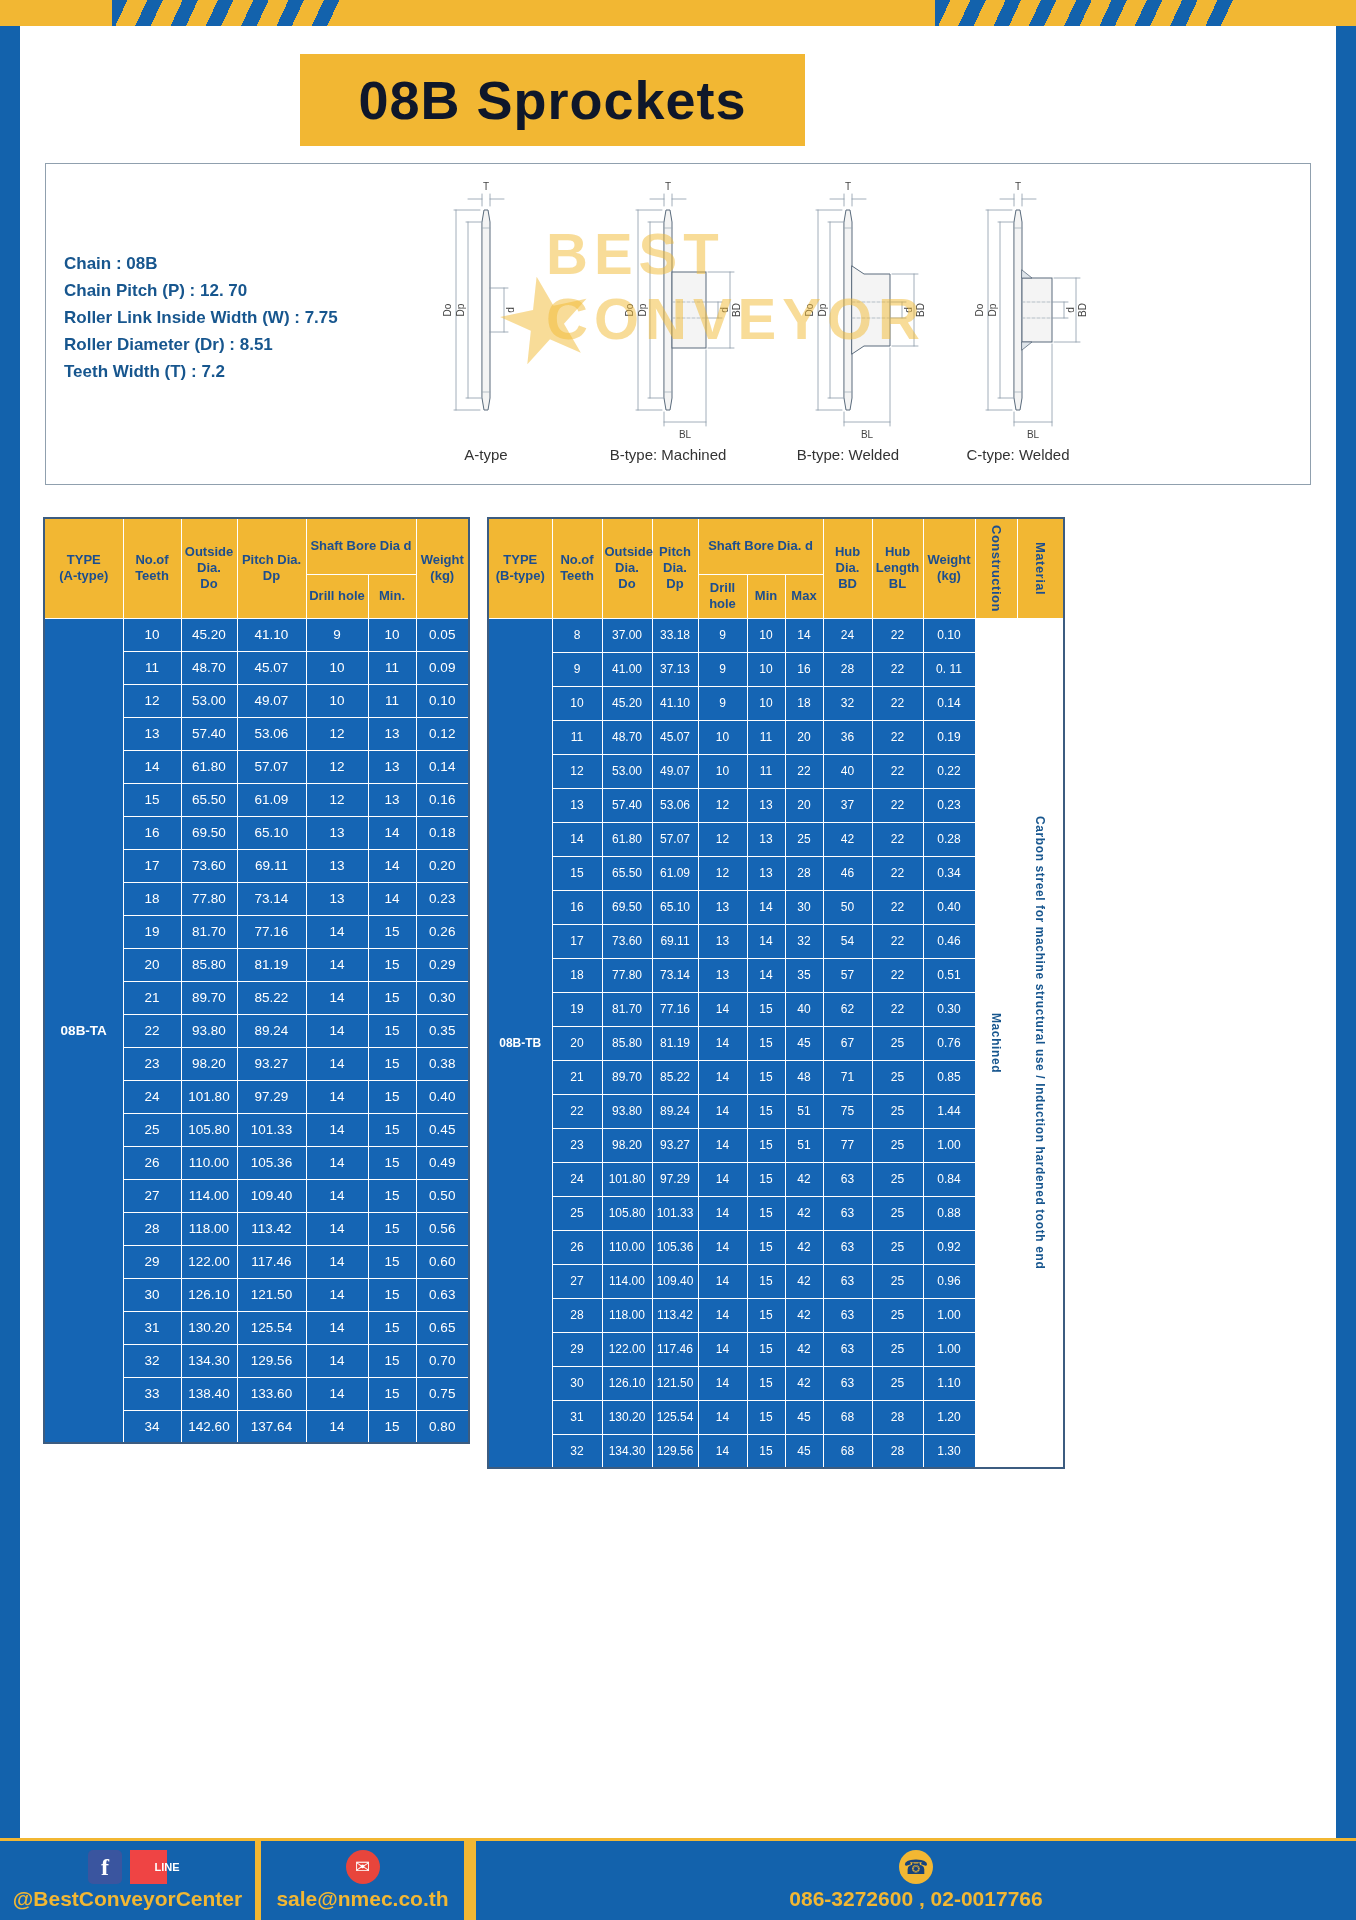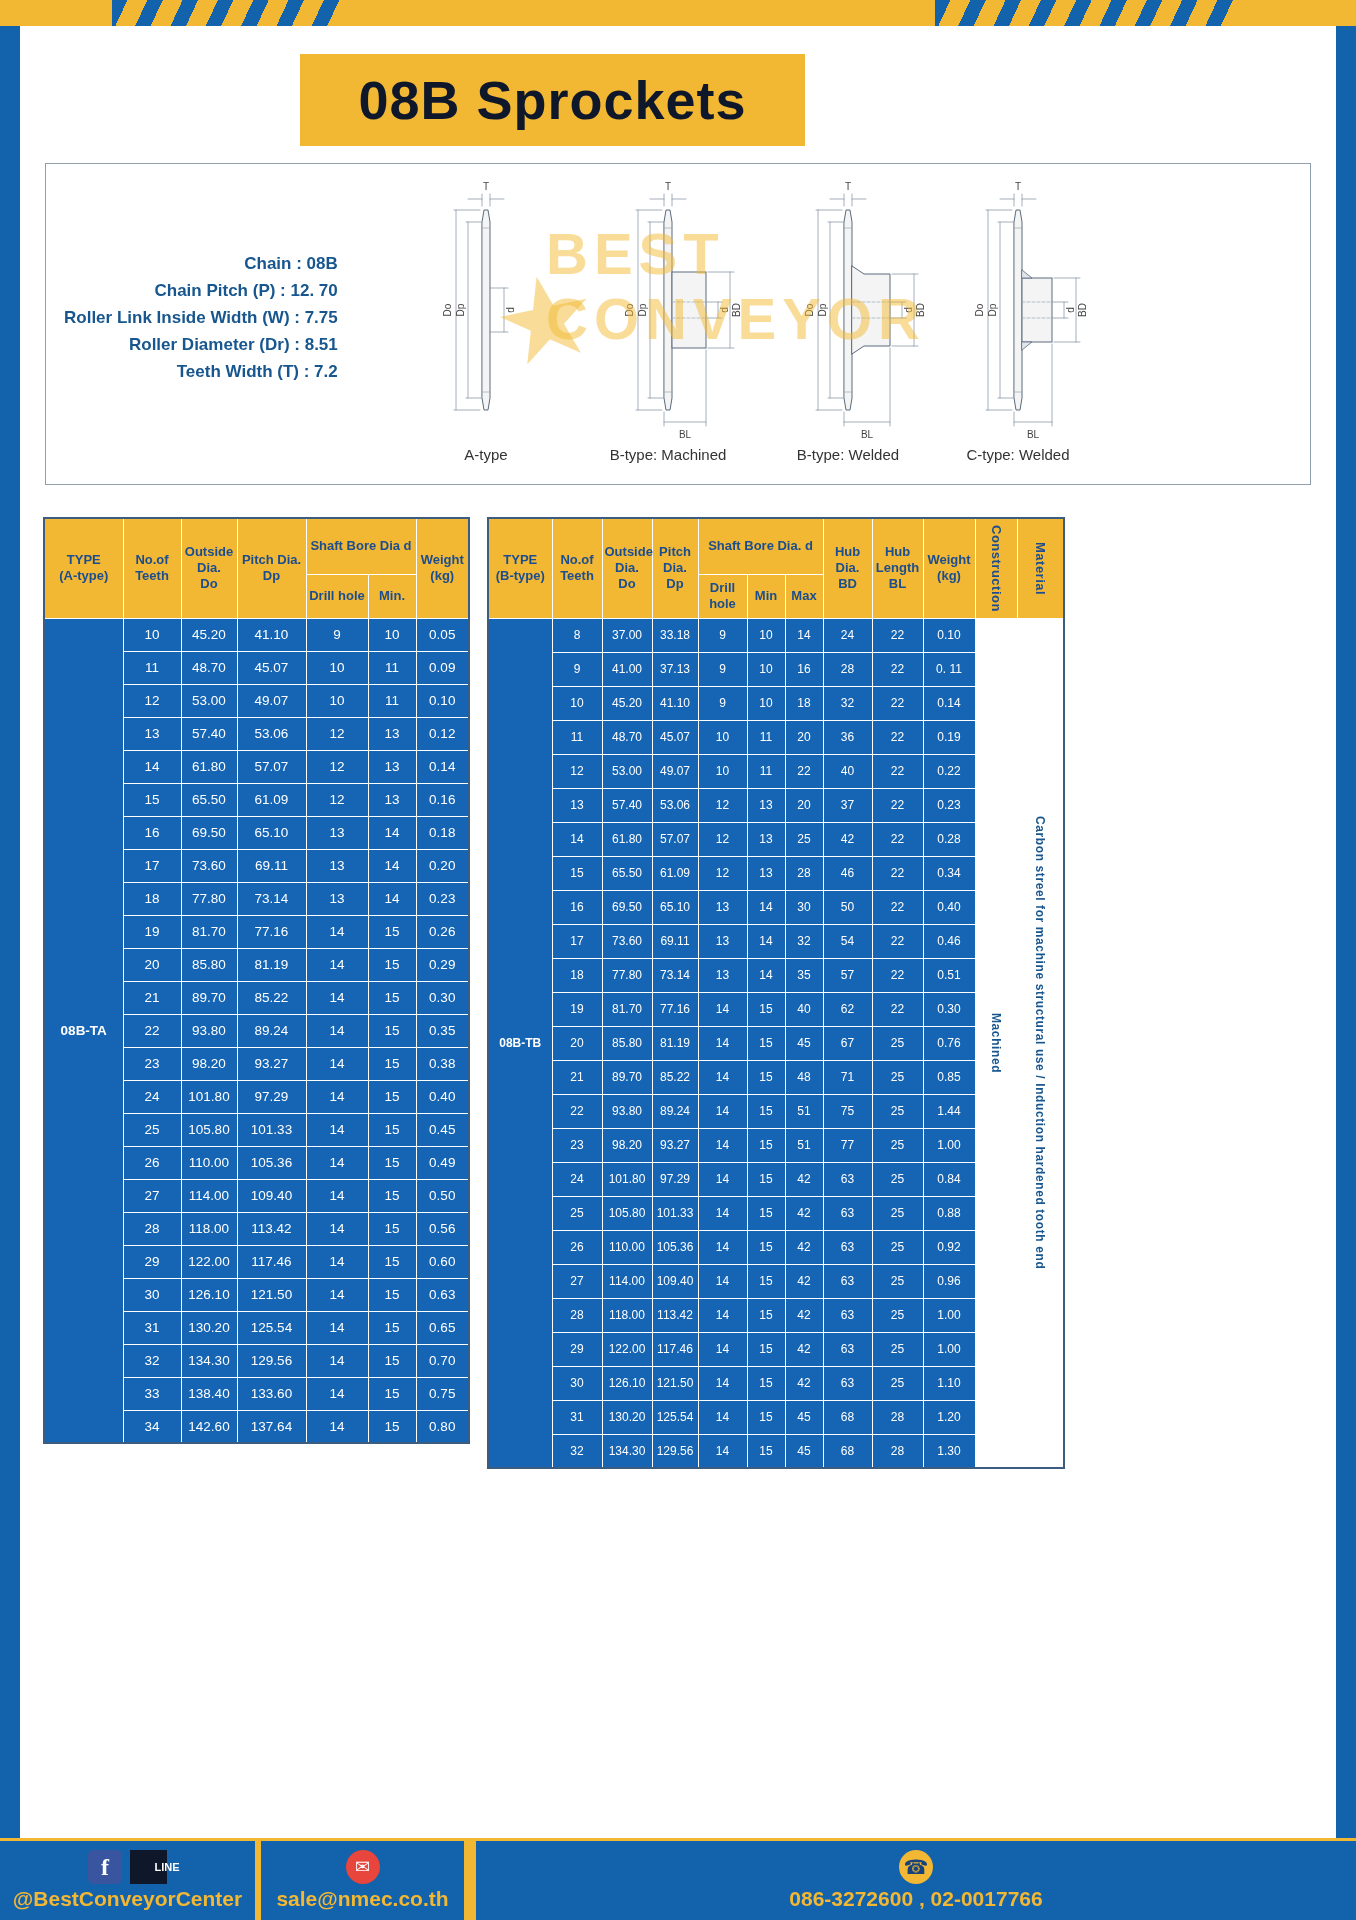--- a/index.html
+++ b/index.html
@@ -20,21 +20,21 @@
   .white-page { position:absolute; left:20px; top:26px; width:1316px; height:1812px; background:#ffffff; }
 
   .title-banner { position:absolute; left:280px; top:28px; width:505px; height:92px;
     background:#f2b733; display:flex; align-items:center; justify-content:center; }
   .title-banner h1 { font-size:54px; font-weight:bold; color:#0f172a; letter-spacing:1px; }
 
   
   .diagram-box { position:absolute; left:25px; top:137px; width:1266px; height:322px;
     background:#fff; border:1px solid #90a0ae; }
   .specs { position:absolute; left:18px; top:86px; }
-  .spec-line { font-size:17px; font-weight:bold; color:#17568e; line-height:27px; white-space:nowrap;text-align:right; }
+  .spec-line { font-size:17px; font-weight:bold; color:#17568e; line-height:27px; white-space:nowrap; }
   .drawings { position:absolute; left:350px; top:6px; }
   .drawings text { font-family:"Liberation Sans", sans-serif; }
   .watermark { position:absolute; left:500px; top:58px; width:430px; text-align:left;
     color:rgba(242,185,50,0.5); font-weight:bold; pointer-events:none; }
   .watermark div { font-size:58px; line-height:1.12; letter-spacing:6px; }
   .wm-star { position:absolute; left:448px; top:88px; font-size:115px;
     color:rgba(242,185,50,0.5); transform:rotate(-12deg); pointer-events:none; }
 
   
   .data-table { position:absolute; border-collapse:collapse; table-layout:fixed; border:2px solid #3c5c80; }
@@ -58,21 +58,21 @@
   .footer { position:absolute; left:0; bottom:0; width:1356px; height:82px;
     background:#1362ac; display:flex; border-top:3px solid #f2b733; }
   .f-sec { display:flex; flex-direction:column; align-items:center; justify-content:center; gap:3px; }
   .f-sec1 { width:255px; } .f-sec2 { width:203px; } .f-sec3 { width:347px; } .f-sec4 { flex:1; }
   .f-sep { width:6px; background:#f2b733; }
   .f-label { color:#f2b733; font-size:21px; font-weight:bold; white-space:nowrap; }
   .icon-row { display:flex; gap:8px; align-items:center; }
   .icon { width:34px; height:34px; display:flex; align-items:center; justify-content:center; }
   .fb { background:#3a559f; color:#fff; border-radius:5px; font-size:24px; font-weight:bold;
     font-family:"Liberation Serif", serif; }
-  .line-i { background:#0f172a; color:#fff; border-radius:0; font-size:11px; font-weight:bold;padding-left:37px; }
+  .line-i { background:#ef4444; color:#fff; border-radius:0; font-size:11px; font-weight:bold;padding-left:37px; }
   .mail { background:#e8453c; color:#fff; border-radius:50%; font-size:18px; }
   .phone { background:#f2b733; color:#17437c; border-radius:50%; font-size:20px; }
 </style>
 </head>
 <body>
 
 <div id="app">
 
   <div class="top-strip">
     <div class="stripes s-left"></div>

